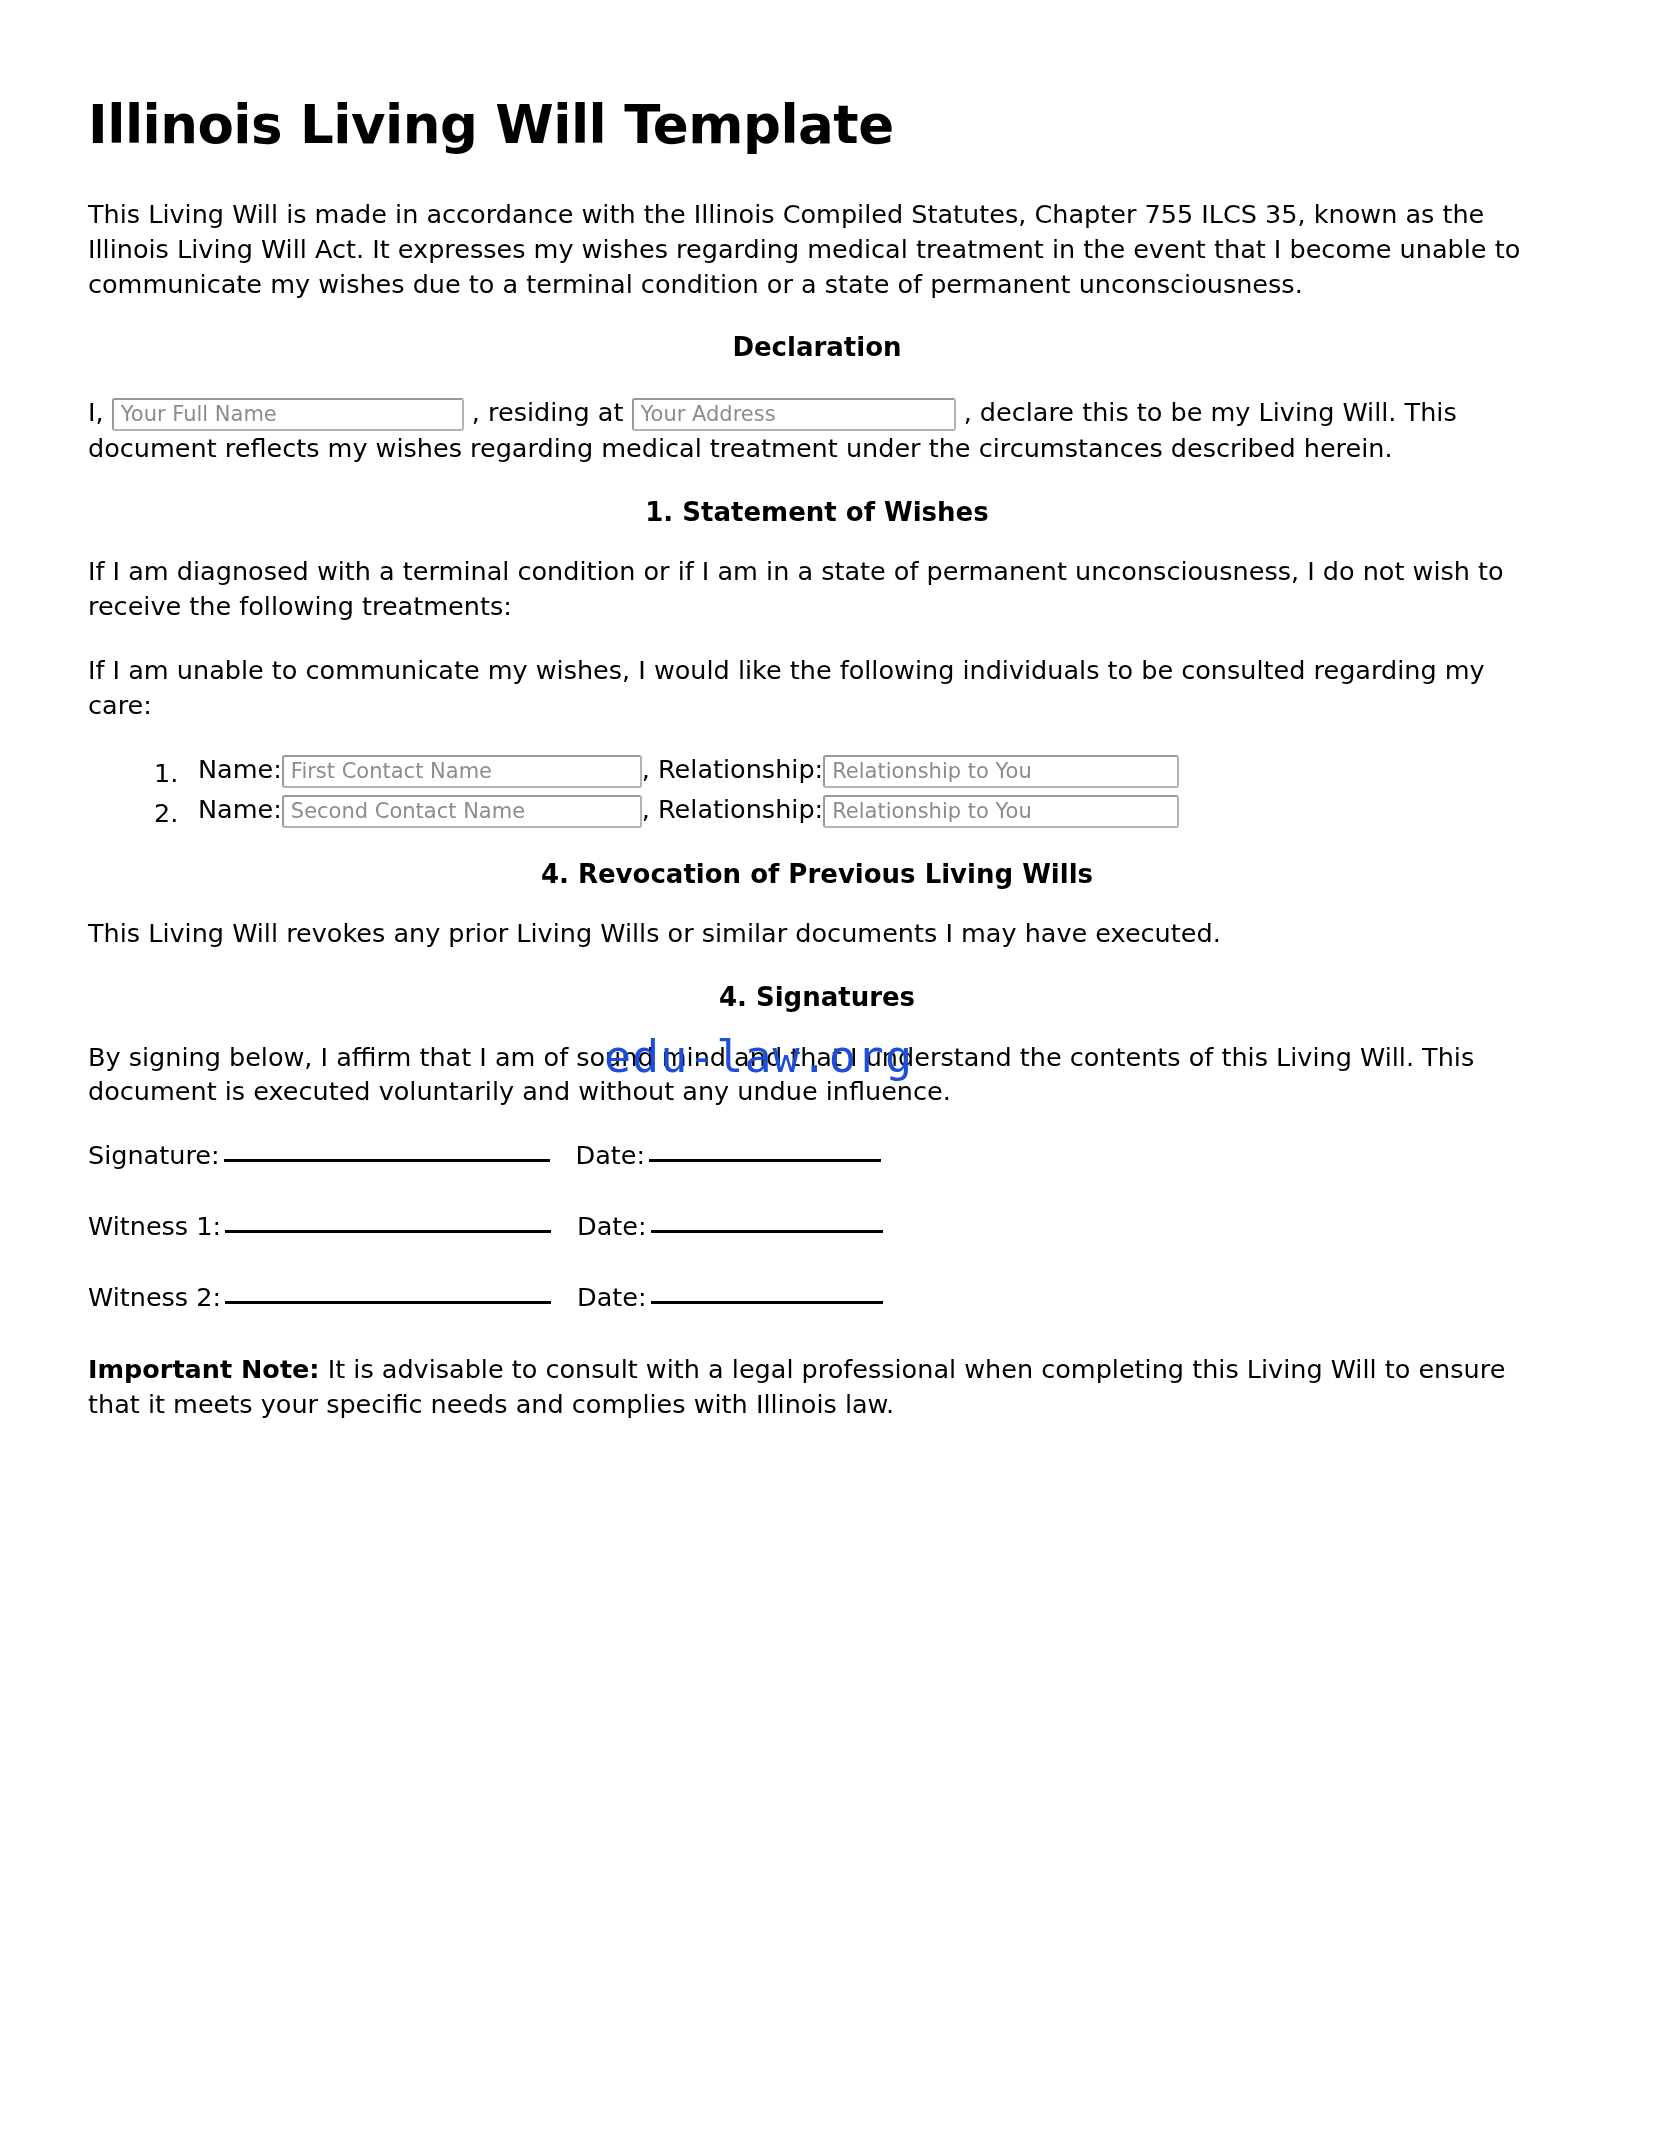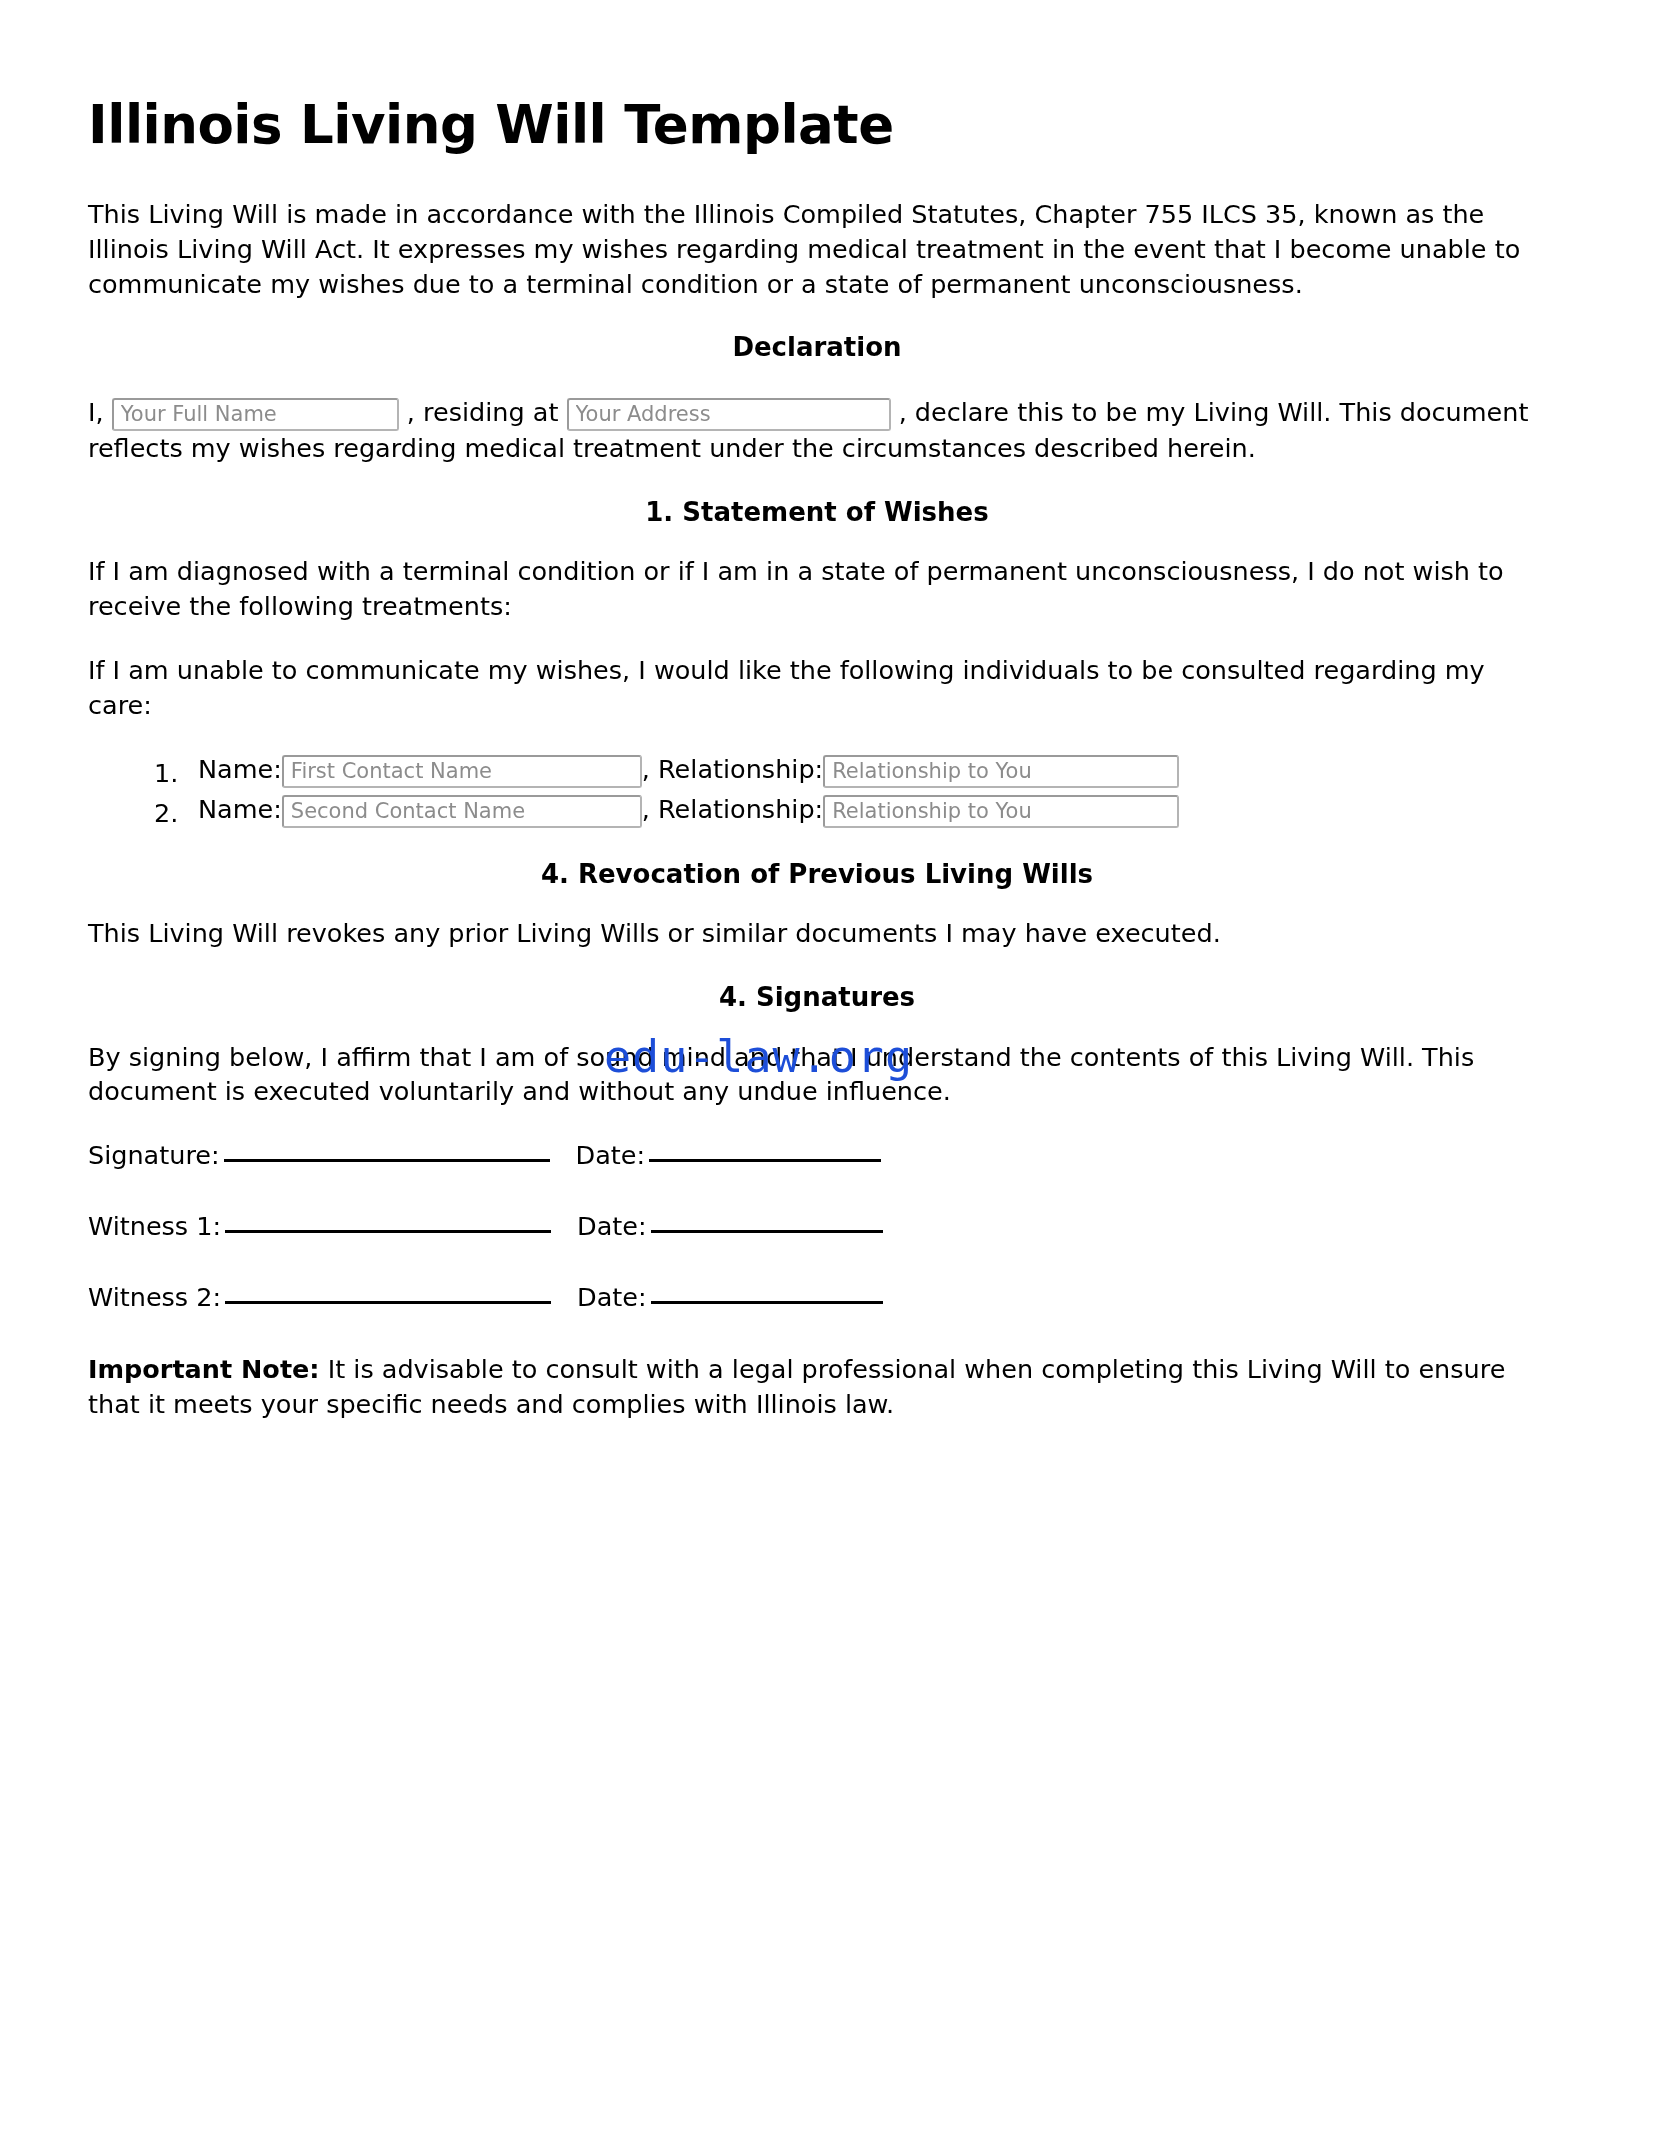--- a/index.html
+++ b/index.html
@@ -59,21 +59,21 @@
     border-top-color: #9a9a9a;
     border-left-color: #9a9a9a;
     border-radius: 3px;
     padding: 3px 7px;
     box-sizing: border-box;
     vertical-align: baseline;
     line-height: 1.1;
     outline: none;
   }
   input.field::placeholder { color: #8c8c8c; opacity: 1; }
-  input.f-name { width: 287px; margin-top: 8px; }
+  input.f-name { width: 352px; margin-top: 8px; }
   input.f-address { width: 324px; }
   input.f-contact { width: 360px; }
   input.f-relationship { width: 356px; }
 
   ul.wishes {
     margin: 0 0 30px 0;
     padding: 0 0 0 78px;
     list-style: none;
   }
   ul.wishes li {

